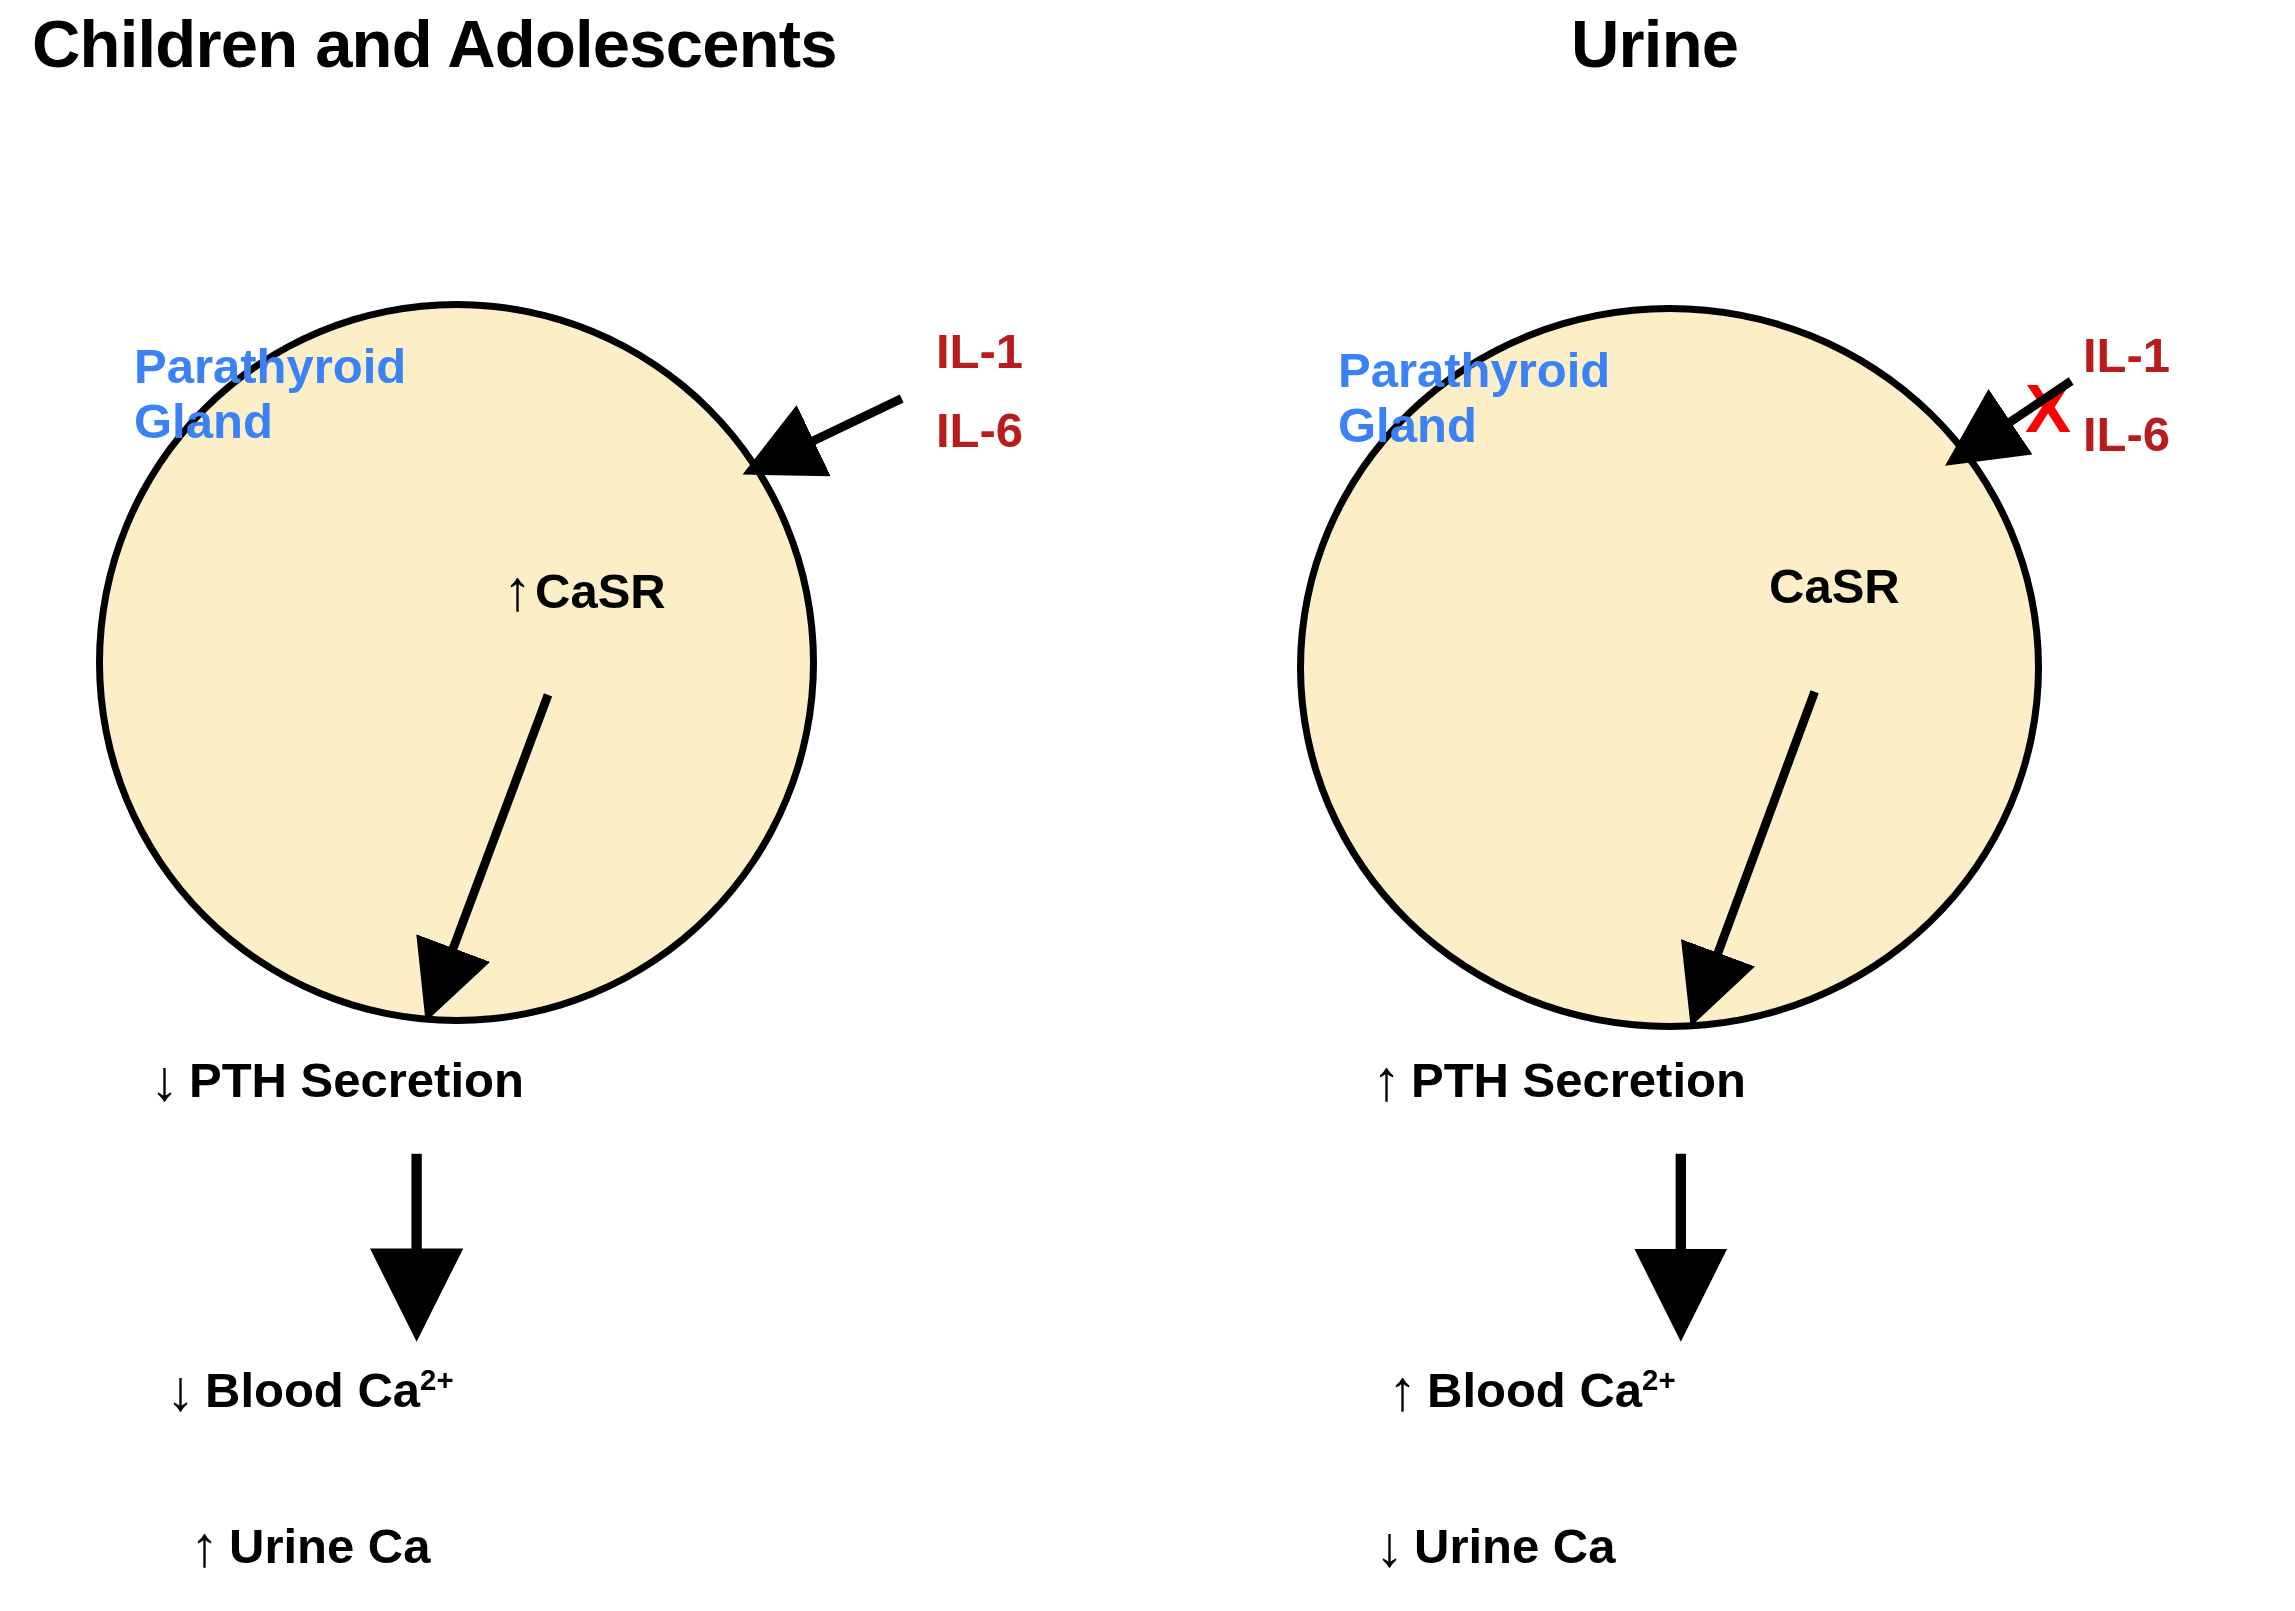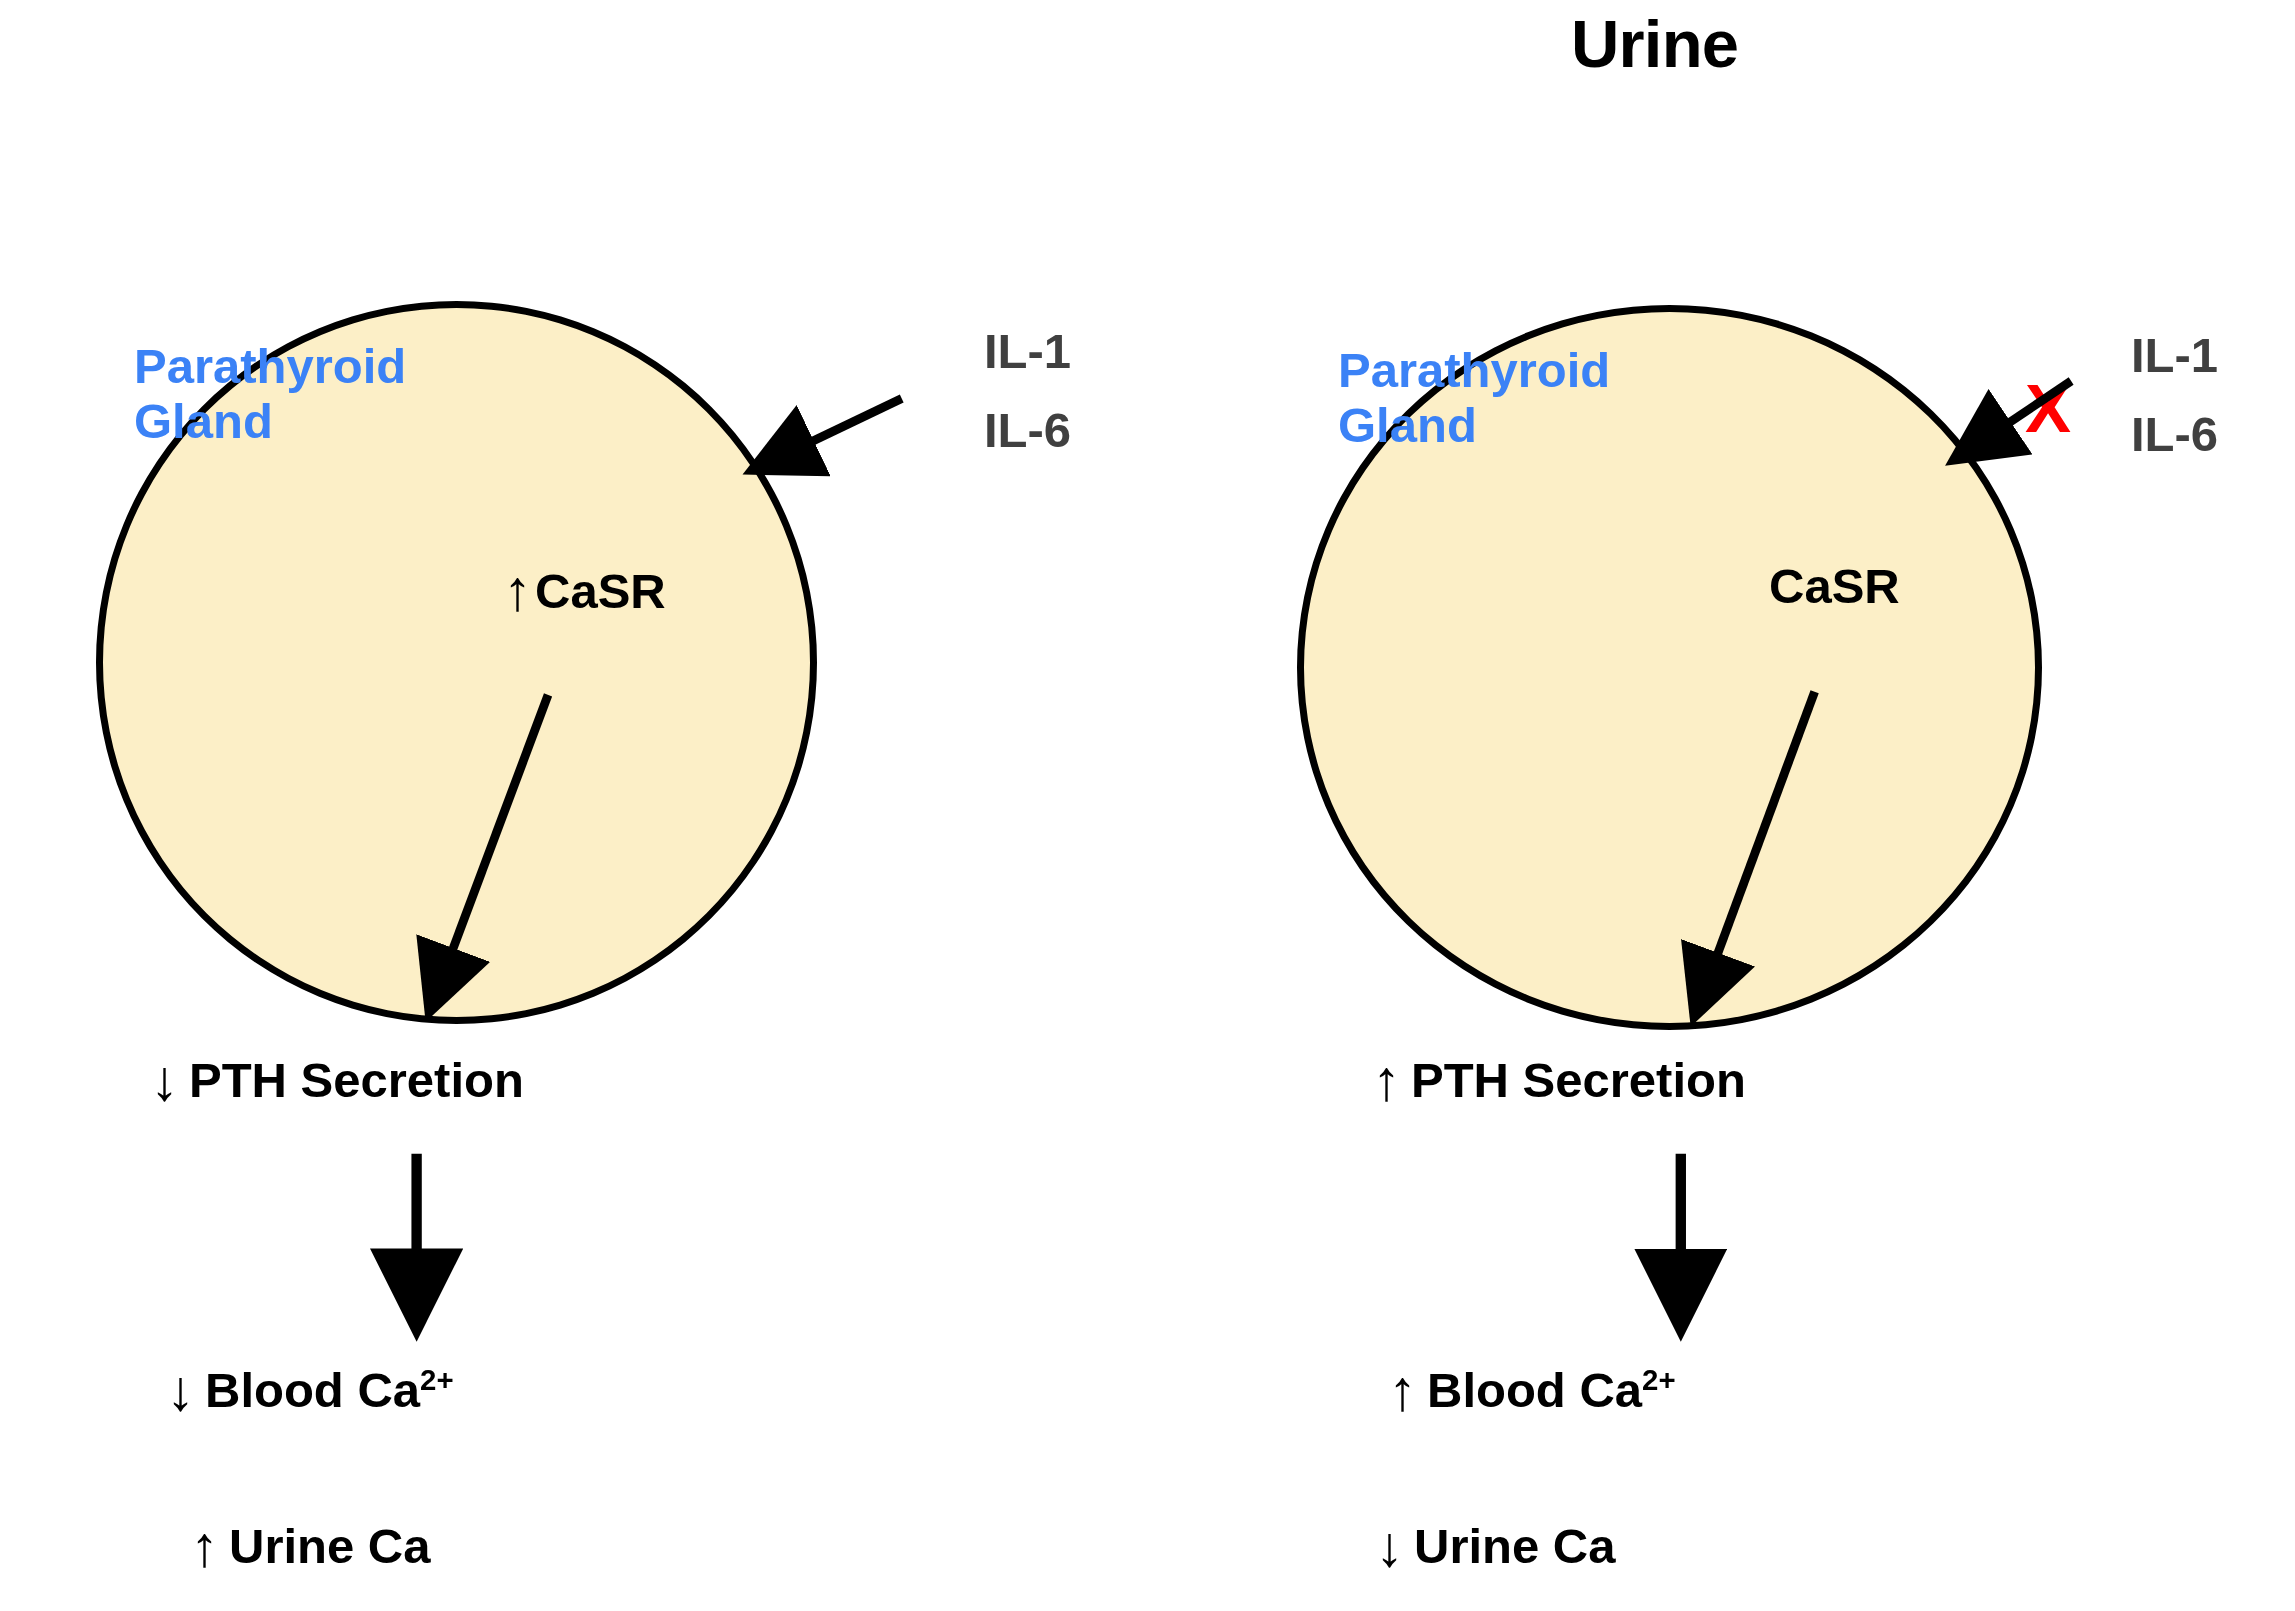--- a/index.html
+++ b/index.html
@@ -69,24 +69,23 @@
     align-items: center;
   }
   .panel-left  .casr { left: 500px; top: 562px; }
   .panel-right .casr { left: 606px; top: 558px; }
 
   
   .il-block {
     position: absolute;
     font-size: 49px;
     font-weight: bold;
-    color: #404040;
+    color: #b91c1c;
     line-height: 1.62;
     white-space: nowrap;
-    margin-left: 48px;
   }
   .panel-left  .il-block { left: 936px; top: 312px; }
   .panel-right .il-block { left: 920px; top: 316px; }
 
   
   .cascade-row {
     position: absolute;
     font-size: 49px;
     font-weight: bold;
     color: #000000;
@@ -135,20 +134,21 @@
     text-align: center;
   }
 </style>
 </head>
 <body>
 
 <div id="stage">
 
   <div class="panel panel-left">
 
+    <div class="panel-title">Children and Adolescents</div>
 
     <div class="gland" style="background:#FCEFC7;"></div>
 
     <div class="gland-label">
       <div>Parathyroid</div>
       <div>Gland</div>
     </div>
 
     <div class="casr">
       <span class="trend">↑</span>

